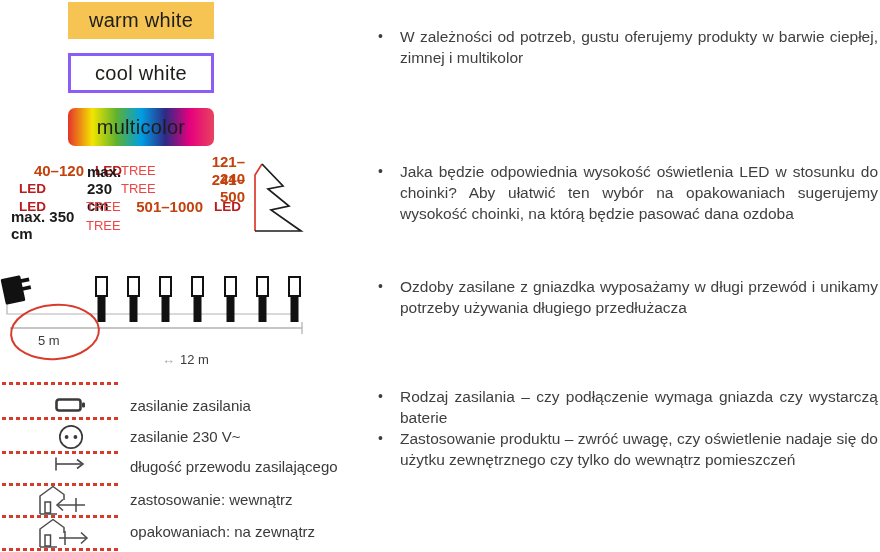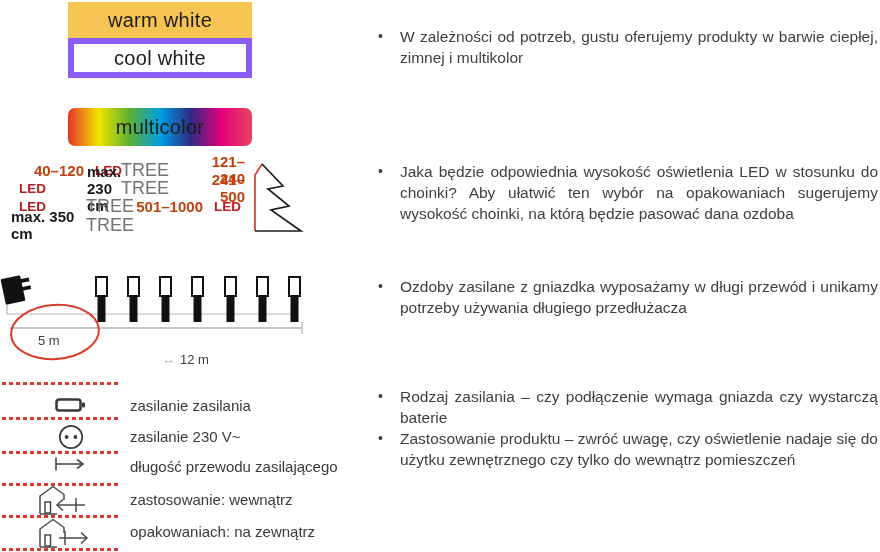--- a/index.html
+++ b/index.html
@@ -8,40 +8,40 @@
     font-family: "Liberation Sans", sans-serif;
     background: #ffffff;
     position: relative;
     overflow: hidden;
     color: #3f3f3f;
   }
   .abs { position: absolute; }
 
   
   .swatch {
-    left: 68px; width: 184px; height: 37px;
+    left: 68px; width: 146px; height: 37px;
     display: flex; align-items: center; justify-content: center;
     font-size: 20px; color: #1d1d1b; letter-spacing: 0.3px;
   }
   .swatch.warm  { top: 2px; }
-  .swatch.cool  { top: 38px; background: #ffffff; border: 6px solid #8b5cf6; height: 40px; }
+  .swatch.cool  { top: 53px; background: #ffffff; border: 3px solid #8b5cf6; height: 40px; }
   .swatch.multi { top: 108px; height: 38px; }
 
   
   .led-table {
     left: 8px; top: 161px;
     display: grid;
     grid-template-columns: 76px 35px 84px 42px;
     grid-auto-rows: 18.3px;
     align-items: center;
   }
   .led-range   { text-align: right; font-weight: bold; font-size: 15px; color: #c2410c; }
   .led-unit    { padding-left: 11px; font-size: 13.5px; color: #b91c1c; font-weight: bold; }
   .led-height  { padding-left: 3px; font-weight: bold; font-size: 15px; color: #1a1a1a; }
-  .led-tree    { padding-left: 2px; font-size: 18px; color: #737373; }
+  .led-tree    { padding-left: 2px; font-size: 13px; color: #ef4444; }
 
   
   .diag-label { font-size: 13px; color: #3c3c3c; }
   .range-arrow { color: #a8a8a8; margin-right: 5px; }
 
   
   .dotline {
     left: 2px; width: 117px; height: 3px;
     background: repeating-linear-gradient(90deg, #d93b2b 0 4px, transparent 4px 7px);
   }

